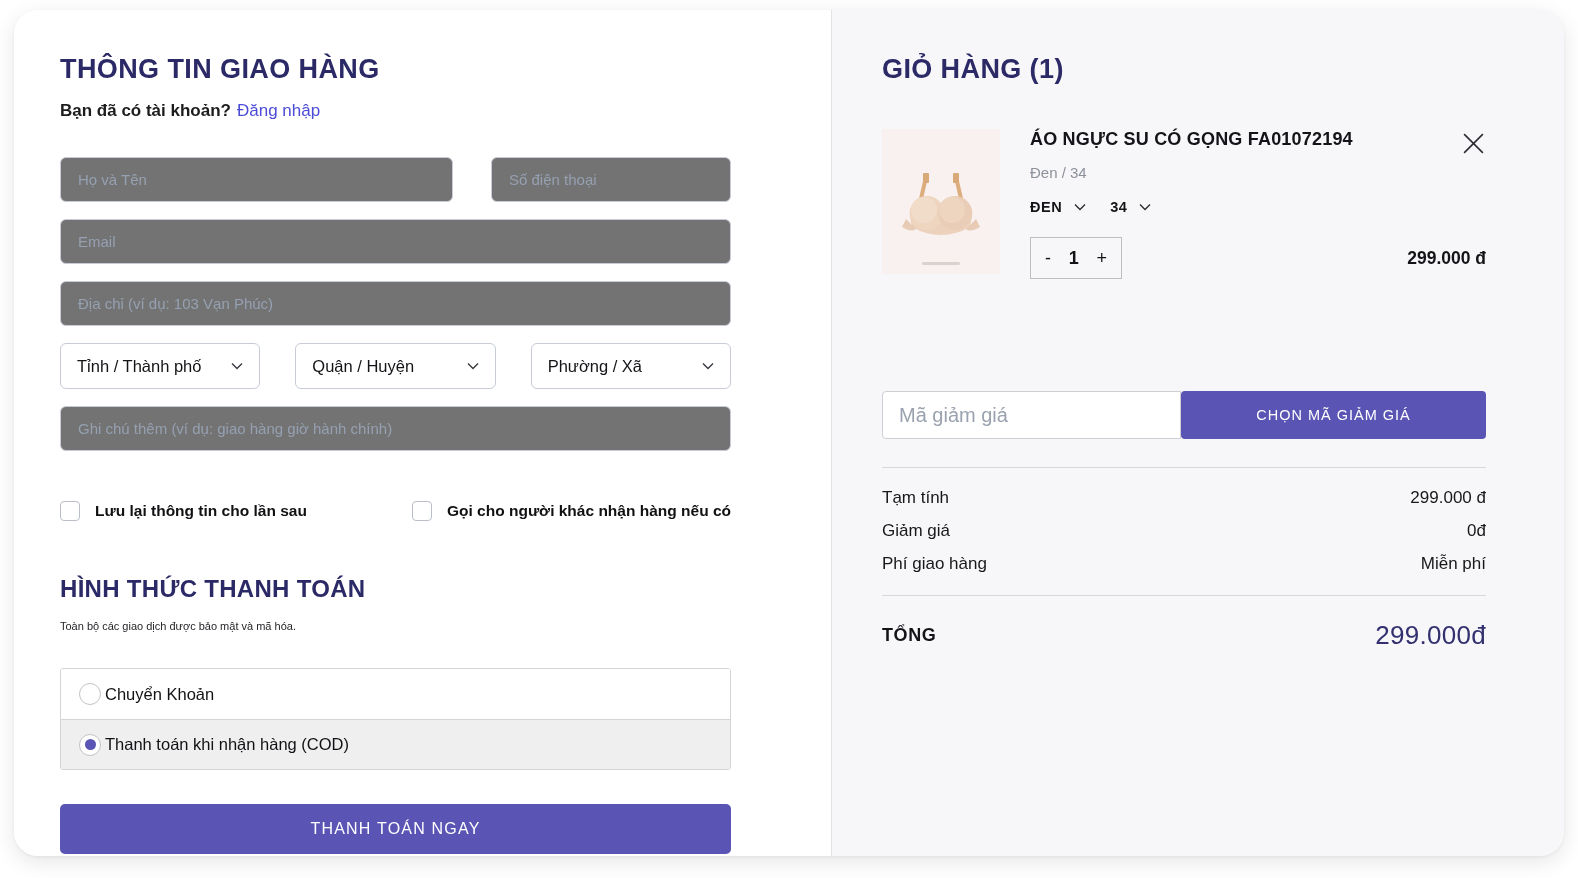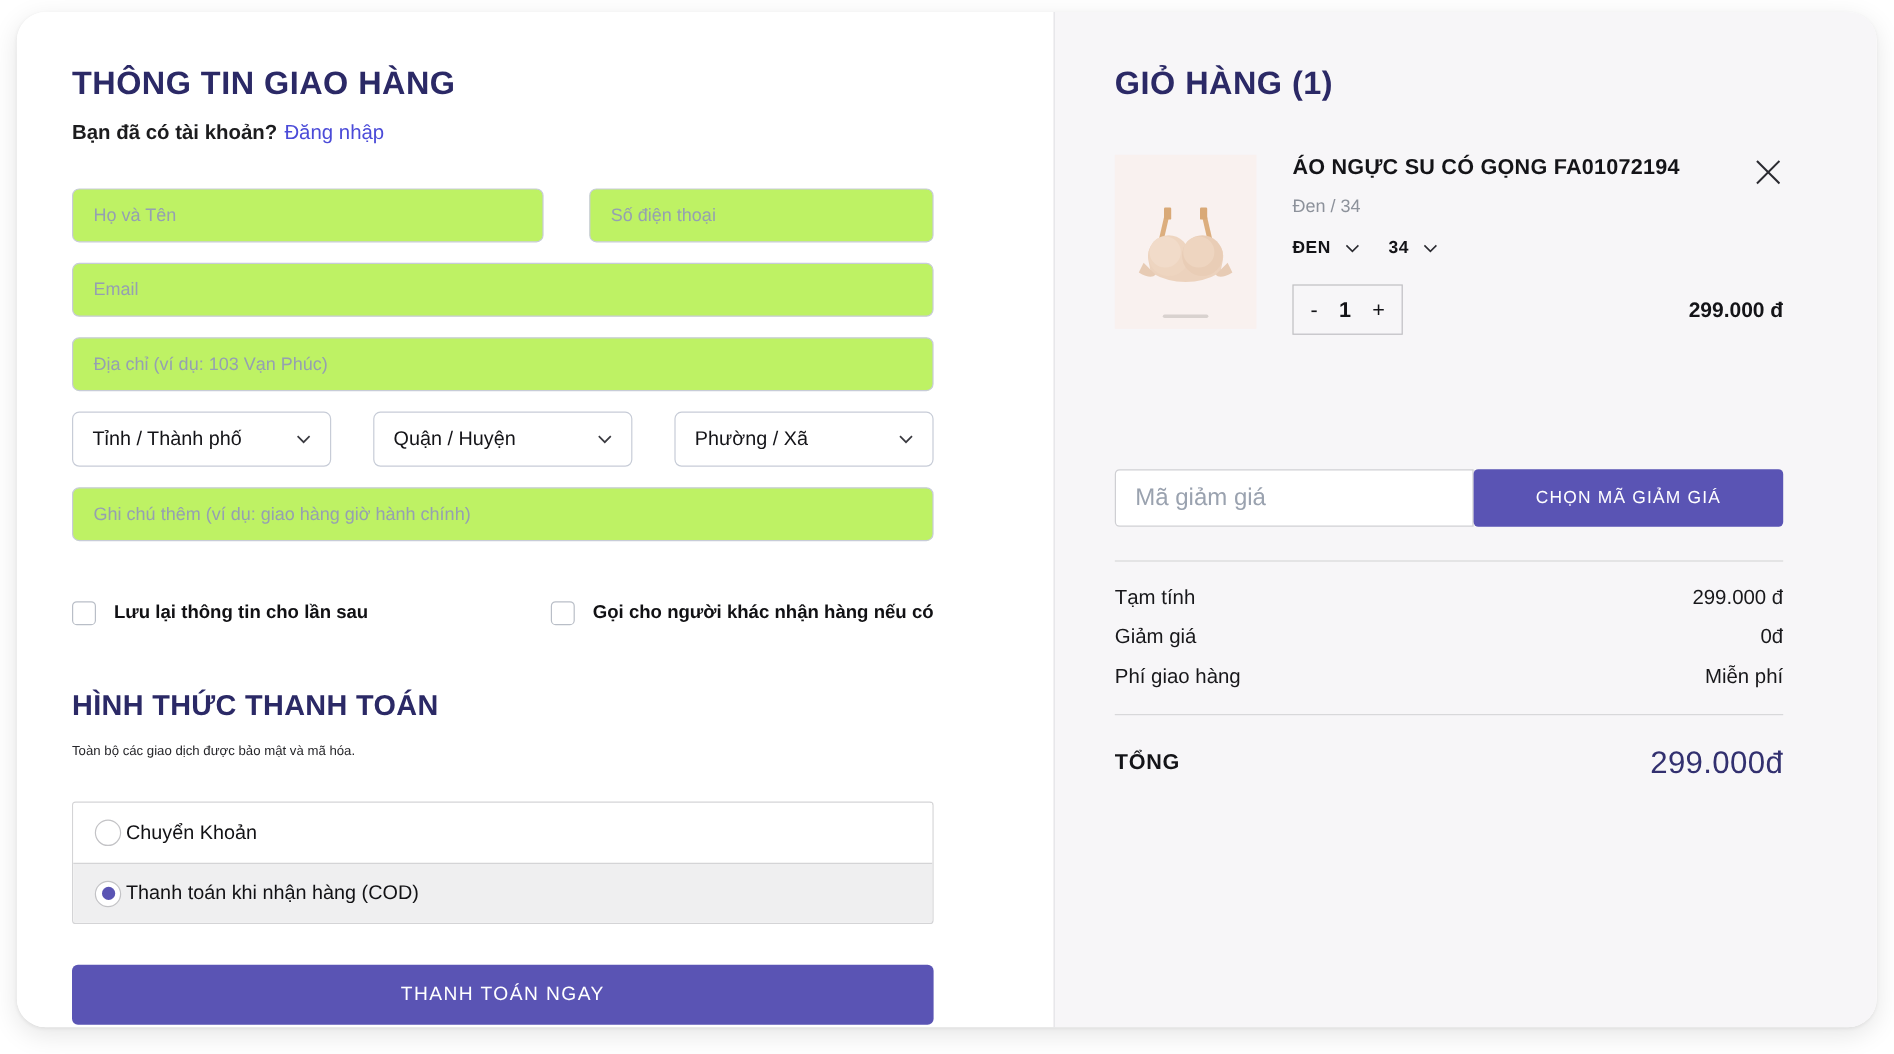--- a/index.html
+++ b/index.html
@@ -10,21 +10,21 @@
     box-shadow:0 6px 22px rgba(0,0,0,.10), 0 1px 3px rgba(0,0,0,.06);
   }
   
   .left { width:891px; padding:44px 100px 0 46px; background:#ffffff; }
   h1.section-title { font-size:27px; font-weight:600; color:#2b2966; letter-spacing:.4px; }
   .account-line { margin-top:16px; font-size:17px; font-weight:600; color:#1c1c1e; }
   .account-line a { color:#4b4bd8; text-decoration:none; font-weight:500; margin-left:6px; cursor:pointer; }
   .form { margin-top:36px; }
   .row { display:flex; gap:38px; margin-bottom:17px; }
   .input {
-    height:45px; border:1px solid #c7ccd7; border-radius:6px; background:#bef264;
+    height:45px; border:1px solid #c7ccd7; border-radius:6px; background:#737373;
     font-size:15px; color:#1c1c1e; padding:0 17px; width:100%;
     font-family:"Liberation Sans","DejaVu Sans",sans-serif; outline:none;
   }
   .input::placeholder { color:#95a0b1; opacity:1; }
   .w-name { width:393px; flex:none; }
   .w-phone { flex:1; }
   .selects { display:flex; gap:35px; margin-bottom:17px; }
   .select {
     flex:1; height:46px; border:1px solid #c7ccd7; border-radius:6px; background:#fff;
     display:flex; align-items:center; justify-content:space-between; padding:0 16px;
@@ -66,21 +66,21 @@
   .stepper .qty { font-weight:600; }
   .price { font-size:17.5px; font-weight:700; color:#141418; }
   .discount-row { margin-top:112px; display:flex; }
   .discount-input {
     flex:1; height:48px; border:1px solid #cfcfd3; border-radius:4px 0 0 4px; background:#fff;
     font-size:20px; color:#1c1c1e; padding:0 16px; outline:none;
     font-family:"Liberation Sans","DejaVu Sans",sans-serif;
   }
   .discount-input::placeholder { color:#9aa2af; opacity:1; }
   .discount-btn {
-    width:258px; height:48px; border:none; border-radius:4px; background:#5a54b4;
+    width:305px; height:48px; border:none; border-radius:4px; background:#5a54b4;
     color:#fff; font-size:14.5px; letter-spacing:1px; cursor:pointer; flex:none;
     font-family:"Liberation Sans","DejaVu Sans",sans-serif; font-weight:500;
   }
   .divider { height:1px; background:#d8d8da; margin-top:28px; }
   .summary { margin-top:13px; }
   .sum-row { display:flex; justify-content:space-between; align-items:center; height:33px; font-size:17px; color:#18181b; }
   .sum-row .val { font-weight:400; }
   .divider2 { height:1px; background:#d8d8da; margin-top:15px; }
   .total-row { margin-top:24px; display:flex; justify-content:space-between; align-items:center; }
   .total-label { font-size:18px; font-weight:700; color:#141418; letter-spacing:.6px; }

